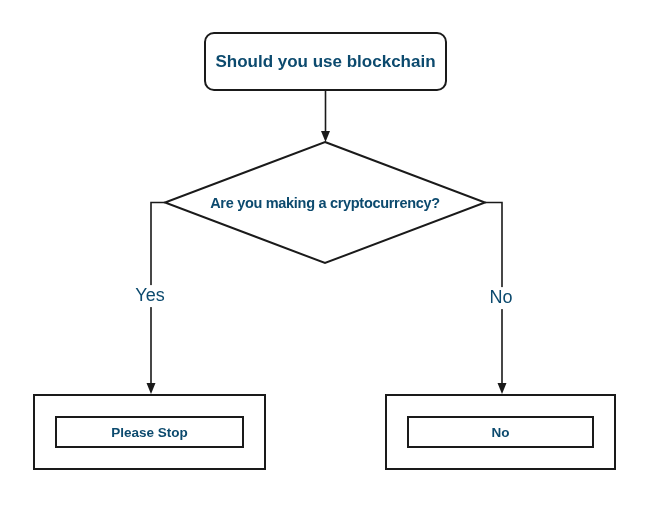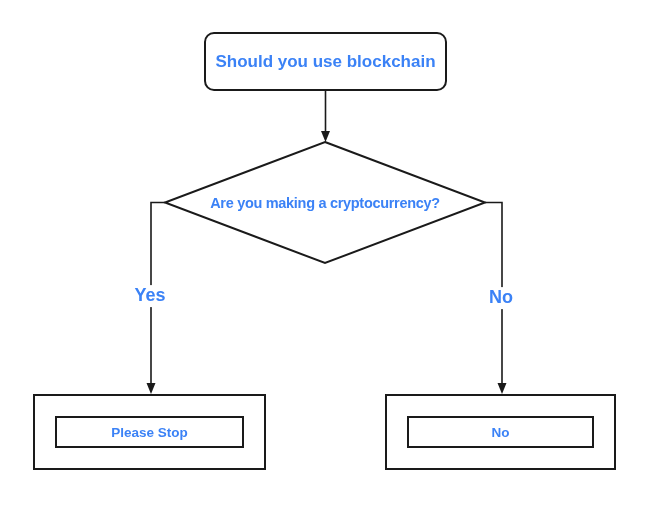--- a/index.html
+++ b/index.html
@@ -3,21 +3,21 @@
 <meta charset="utf-8">
 <style>
   * { margin: 0; padding: 0; box-sizing: border-box; }
   html, body { background: #ffffff; }
   .canvas {
     position: relative;
     width: 648px;
     height: 481px;
     background: #ffffff;
     font-family: "Liberation Sans", sans-serif;
-    color: #3b82f6;
+    color: #0c4a6e;
     overflow: hidden;
   }
   .layer-svg {
     position: absolute;
     left: 0; top: 0;
     width: 648px; height: 531px;
   }
   .node-start {
     position: absolute;
     left: 204px; top: 32px;
@@ -42,21 +42,21 @@
     font-weight: bold;
     font-size: 14.5px;
     letter-spacing: -0.3px;
     text-align: left;
   }
   .edge-label {
     position: absolute;
     transform: translate(-50%, -50%);
     background: #ffffff;
     padding: 1px 4px;
-    font-weight: bold;
+    font-weight: normal;
     font-size: 18px;
     line-height: 1.1;
     white-space: nowrap;
   }
   .edge-label.yes { left: 150px; top: 296px; }
   .edge-label.no  { left: 501px; top: 298px; }
   .terminal {
     position: absolute;
     top: 394px;
     height: 76px;

